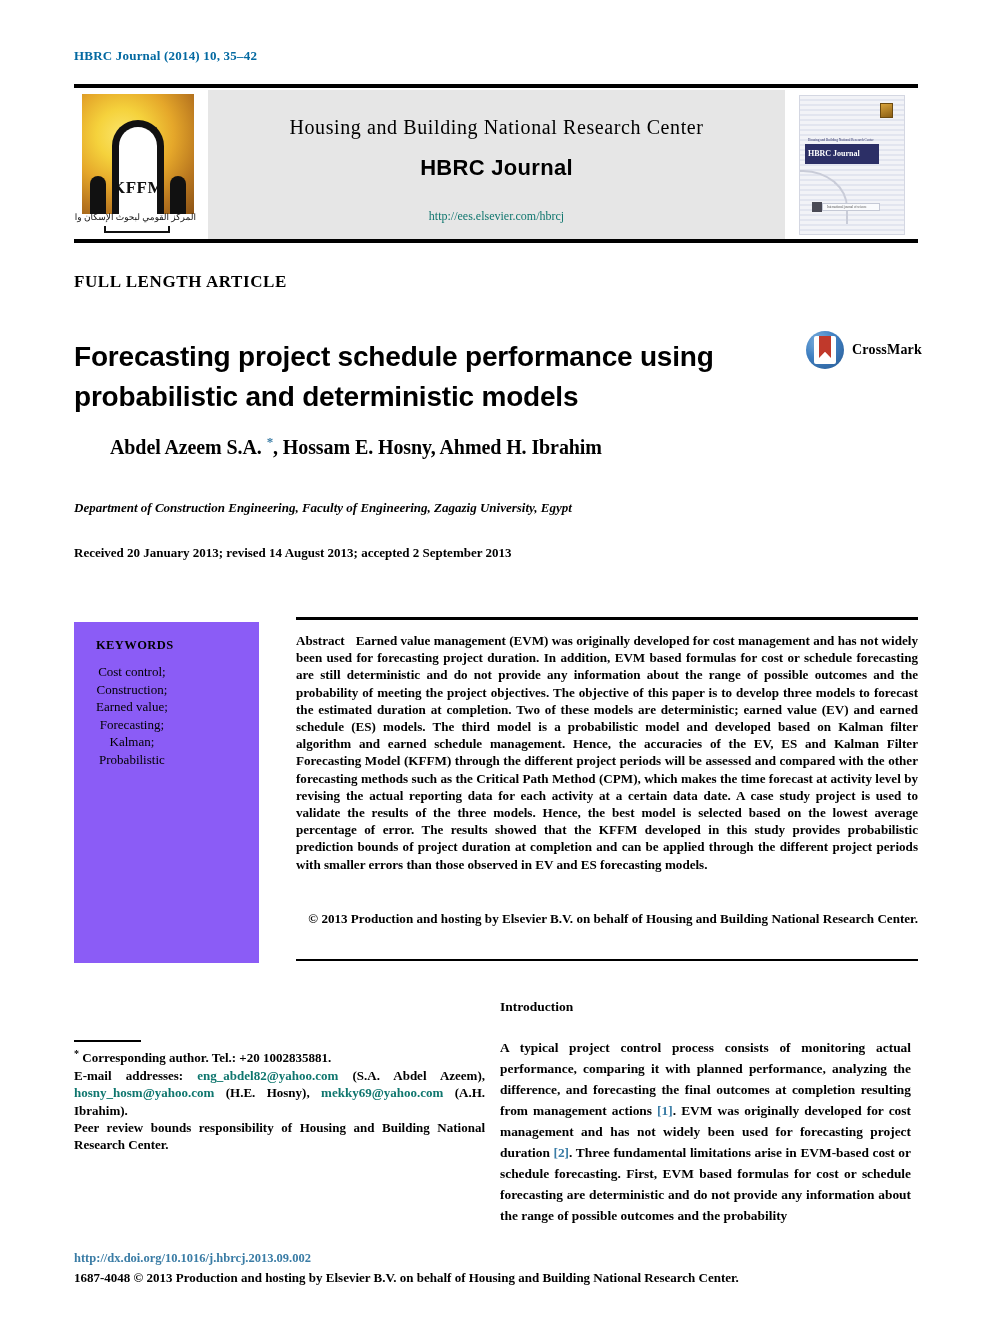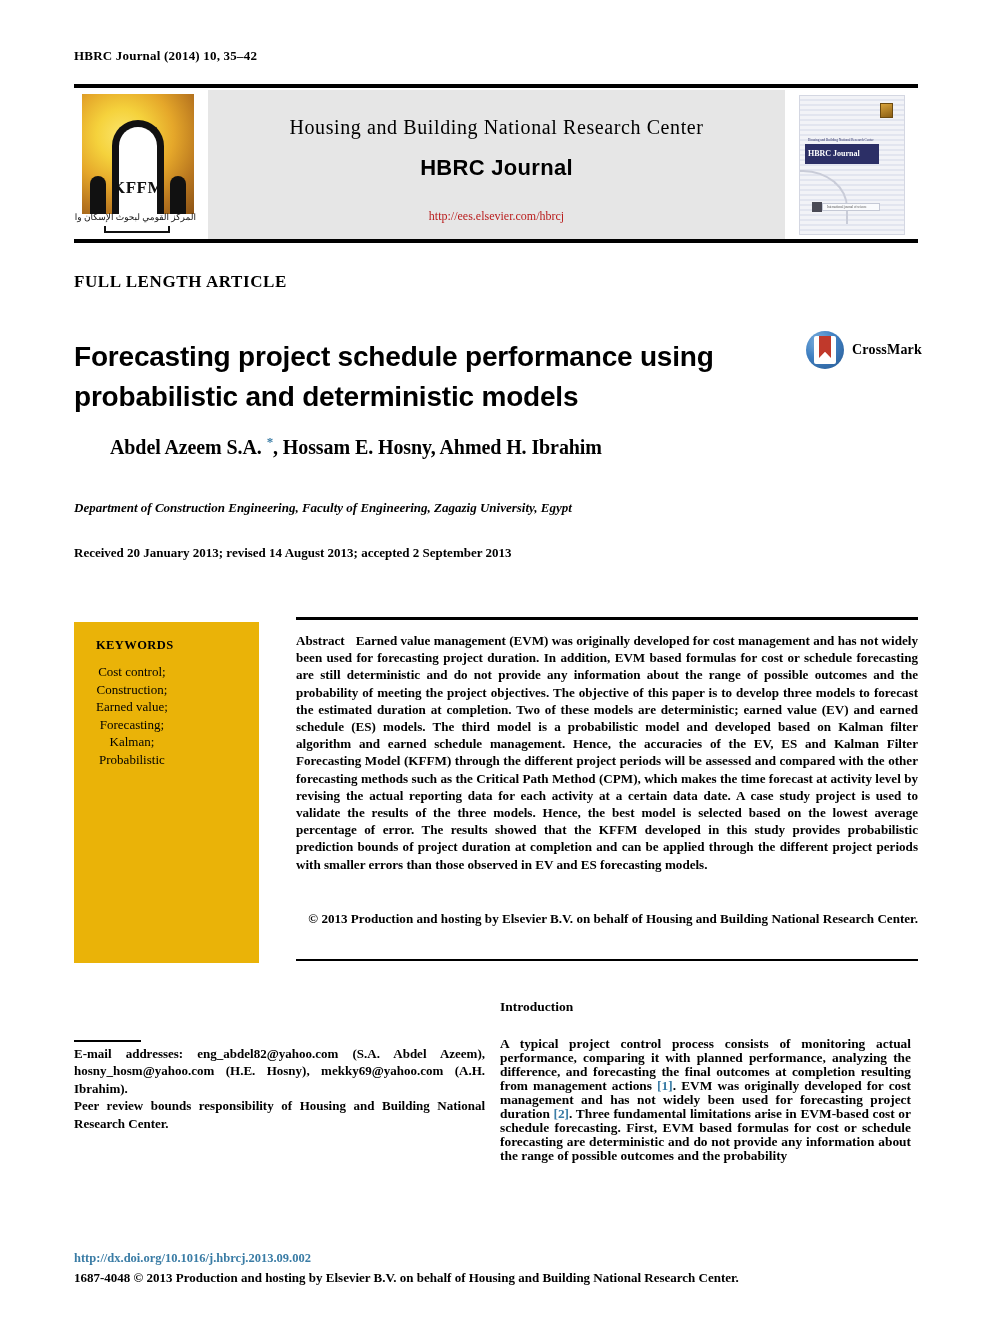--- a/index.html
+++ b/index.html
@@ -23,21 +23,21 @@
   }
 
   
   .running-head {
     position: absolute;
     left: 74px;
     top: 48px;
     font-family: "Liberation Serif", serif;
     font-weight: bold;
     font-size: 13px;
-    color: #000000;
+    color: #0369a1;
     letter-spacing: .2px;
   }
 
   
   .masthead-rule {
     position: absolute;
     left: 74px;
     top: 84px;
     width: 844px;
     height: 4px;
@@ -157,21 +157,21 @@
   .mast-journal {
     margin-top: 16px;
     font-size: 22px;
     font-weight: bold;
     font-family: "Liberation Sans", sans-serif;
     letter-spacing: .3px;
   }
   .mast-url {
     margin-top: 28px;
     font-size: 12px;
-    color: #b91c1c;
+    color: #0f766e;
     font-family: "Liberation Serif", serif;
   }
 
   
   .cover-box {
     position: absolute;
     right: 0;
     top: 0;
     width: 133px;
     height: 149px;
@@ -357,21 +357,21 @@
     font-size: 13px;
   }
 
   
   .kw-box {
     position: absolute;
     left: 74px;
     top: 622px;
     width: 185px;
     height: 341px;
-    background: #eab308;
+    background: #8b5cf6;
     text-decoration: underline;
   }
   .kw-title {
     position: absolute;
     left: 22px;
     top: 16px;
     font-family: "Liberation Serif", serif;
     font-weight: bold;
     font-size: 12.5px;
     letter-spacing: .4px;
@@ -440,21 +440,21 @@
     font-size: 13.5px;
   }
   .intro-body {
     position: absolute;
     left: 500px;
     top: 1037px;
     width: 411px;
     font-family: "Liberation Serif", serif;
     font-weight: bold;
     font-size: 13.4px;
-    line-height: 14px;
+    line-height: 21px;
     text-align: justify;
   }
   .ref { color: #3a7ca5; }
 
   
   .fn-rule {
     position: absolute;
     left: 74px;
     top: 1040px;
     width: 67px;
@@ -468,21 +468,21 @@
     width: 411px;
     font-family: "Liberation Serif", serif;
     font-weight: bold;
     font-size: 13px;
     line-height: 17.4px;
   }
   .fn-star {
     vertical-align: super;
     font-size: 10px;
   }
-  .mail { color: #000000; }
+  .mail { color: #0f766e; }
   .fn-line { text-align: justify; }
 
   .elsevier-box {
     position: absolute;
     left: 74px;
     top: 1157px;
     width: 411px;
     height: 56px;
     border: 1.5px solid #000;
     box-sizing: border-box;
@@ -635,20 +635,24 @@
   <div class="abs-rule-bottom"></div>
 
   <div class="intro-head">Introduction</div>
   <div class="intro-body">
     <span>A typical project control process consists of monitoring actual performance, comparing it with planned performance, analyzing the difference, and forecasting the final outcomes at completion resulting from management actions </span><span class="ref">[1]</span><span>. EVM was originally developed for cost management and has not widely been used for forecasting project duration </span><span class="ref">[2]</span><span>. Three fundamental limitations arise in EVM-based cost or schedule forecasting. First, EVM based formulas for cost or schedule forecasting are deterministic and do not provide any information about the range of possible outcomes and the probability</span>
   </div>
 
   <div class="fn-rule"></div>
   <div class="fn-block">
     <div class="fn-line">
+      <span class="fn-star">*</span>
+      <span>Corresponding author. Tel.: +20 1002835881.</span>
+    </div>
+    <div class="fn-line">
       <span>E-mail addresses:</span>
       <span class="mail">eng_abdel82@yahoo.com</span>
       <span>(S.A. Abdel Azeem),</span>
       <span class="mail">hosny_hosm@yahoo.com</span>
       <span>(H.E. Hosny),</span>
       <span class="mail">mekky69@yahoo.com</span>
       <span>(A.H. Ibrahim).</span>
     </div>
     <div class="fn-line">Peer review bounds responsibility of Housing and Building National Research Center.</div>
   </div>

